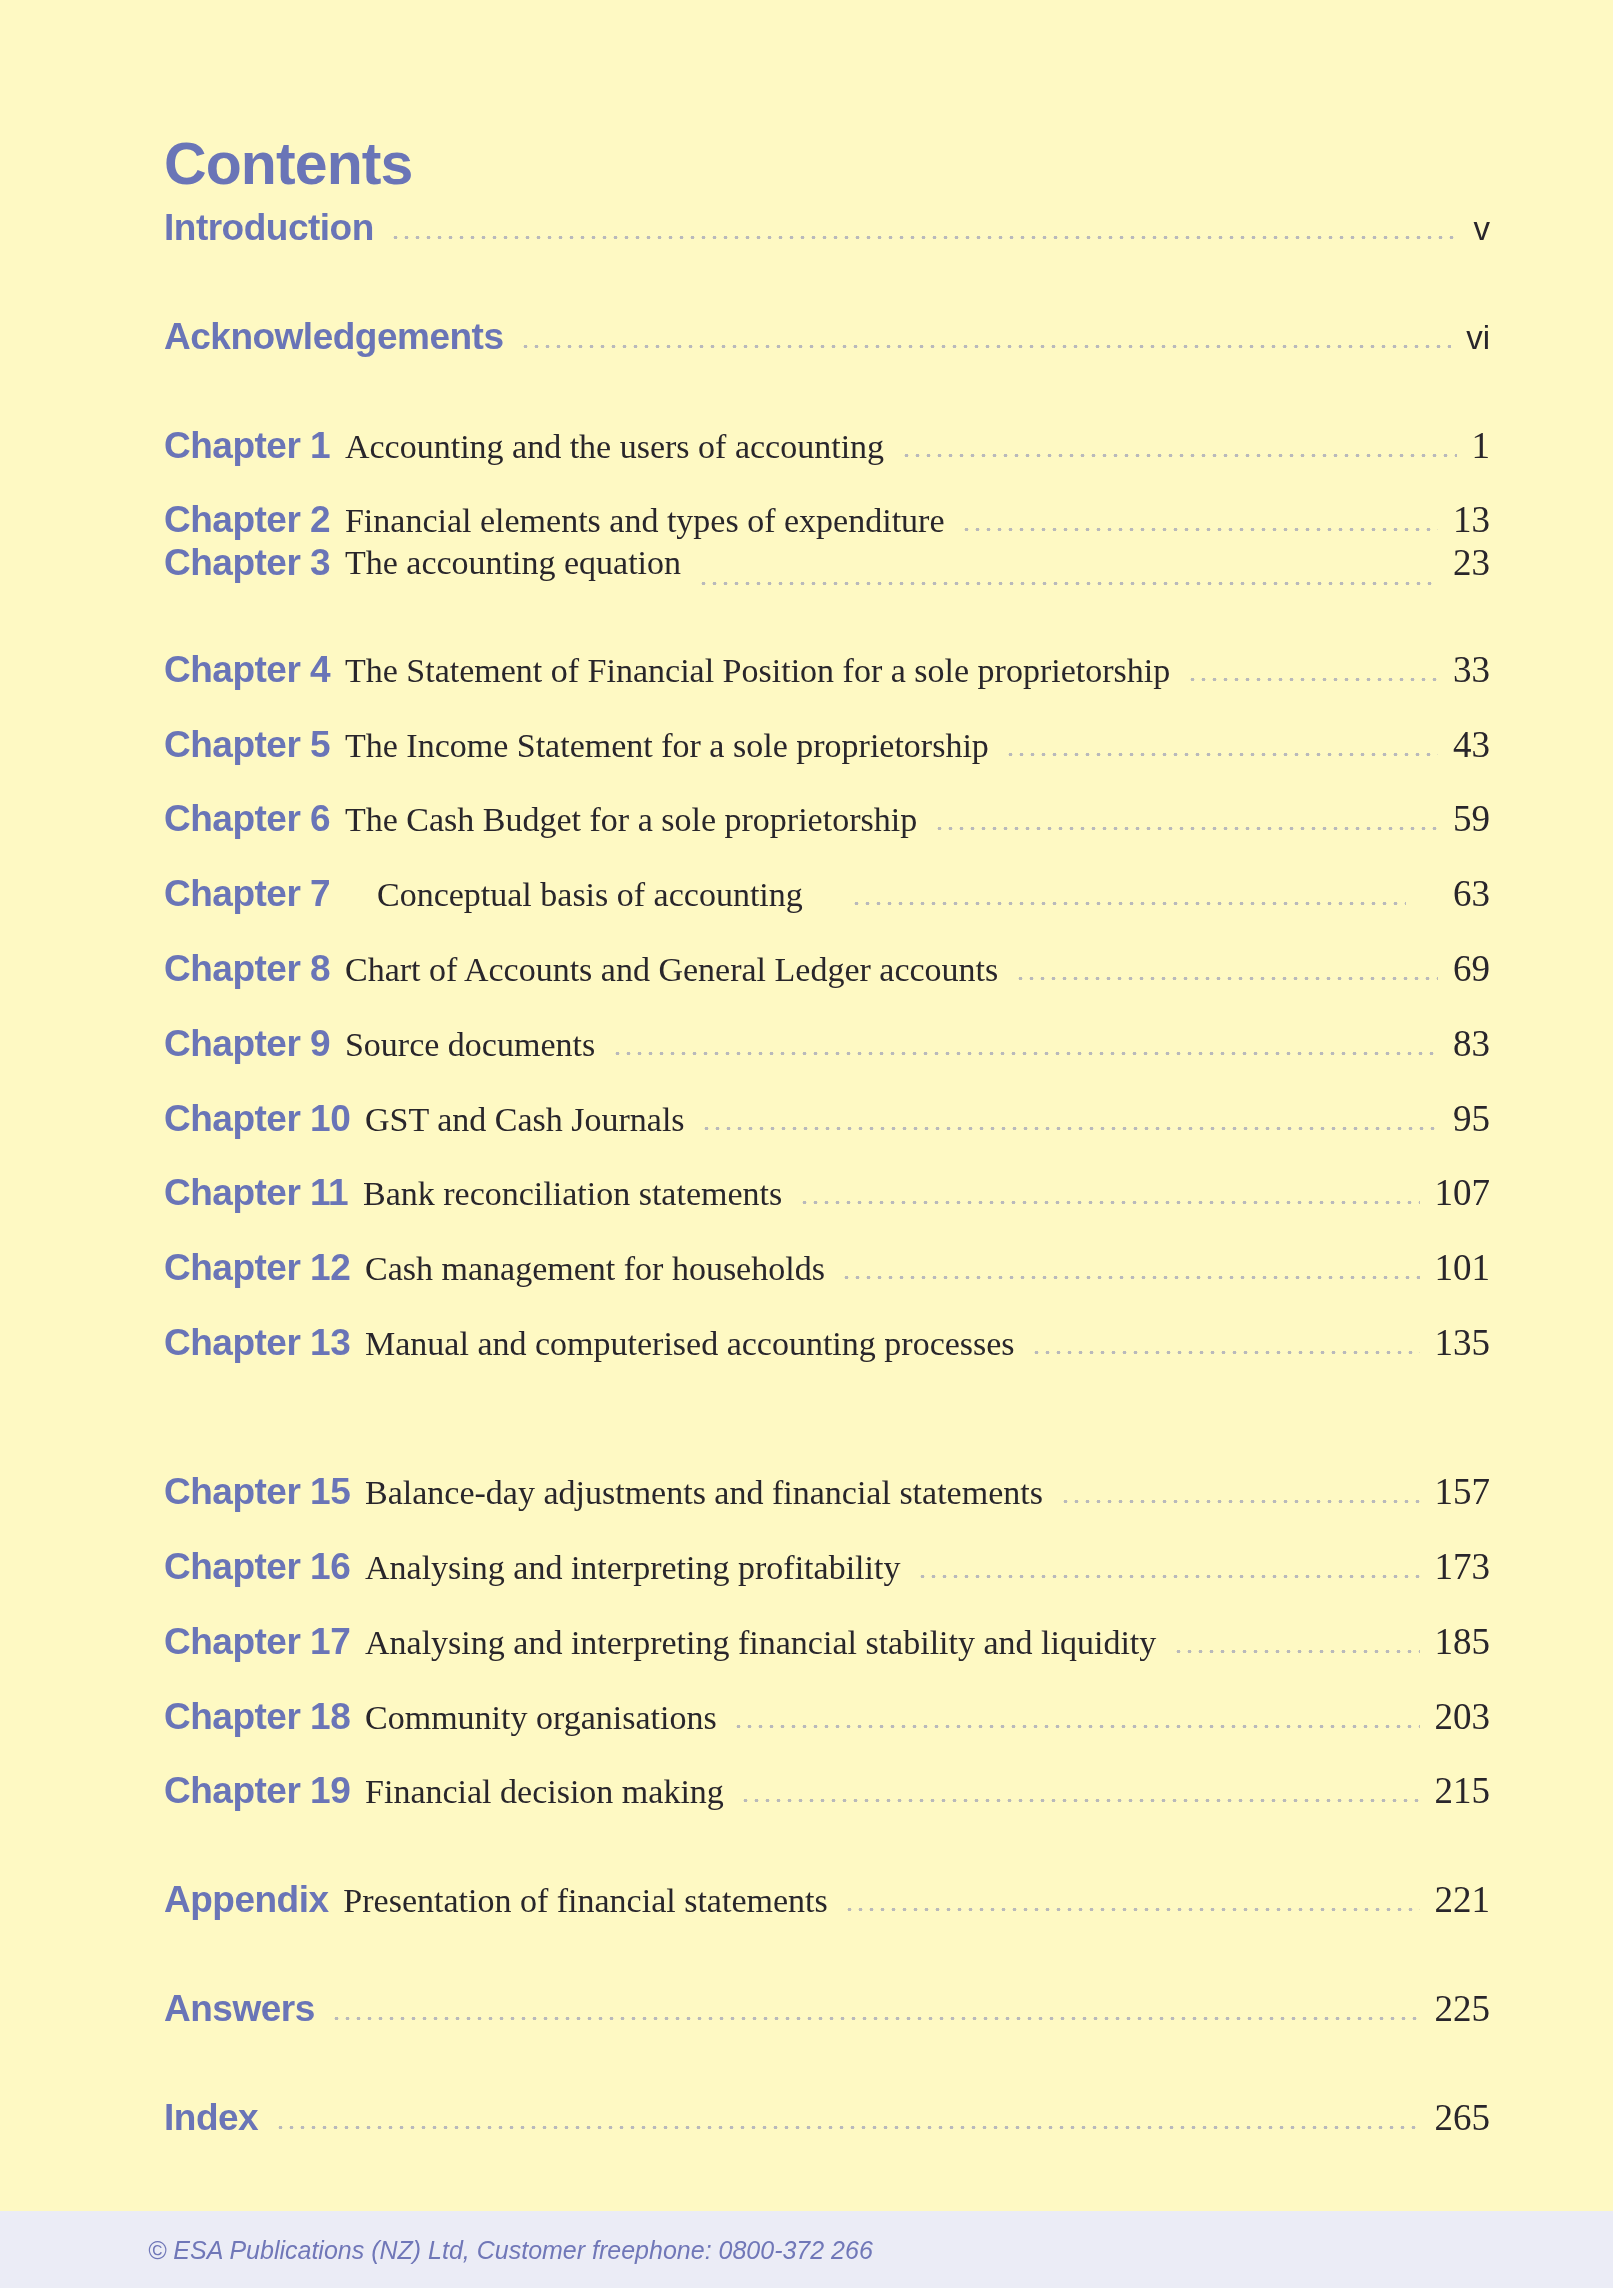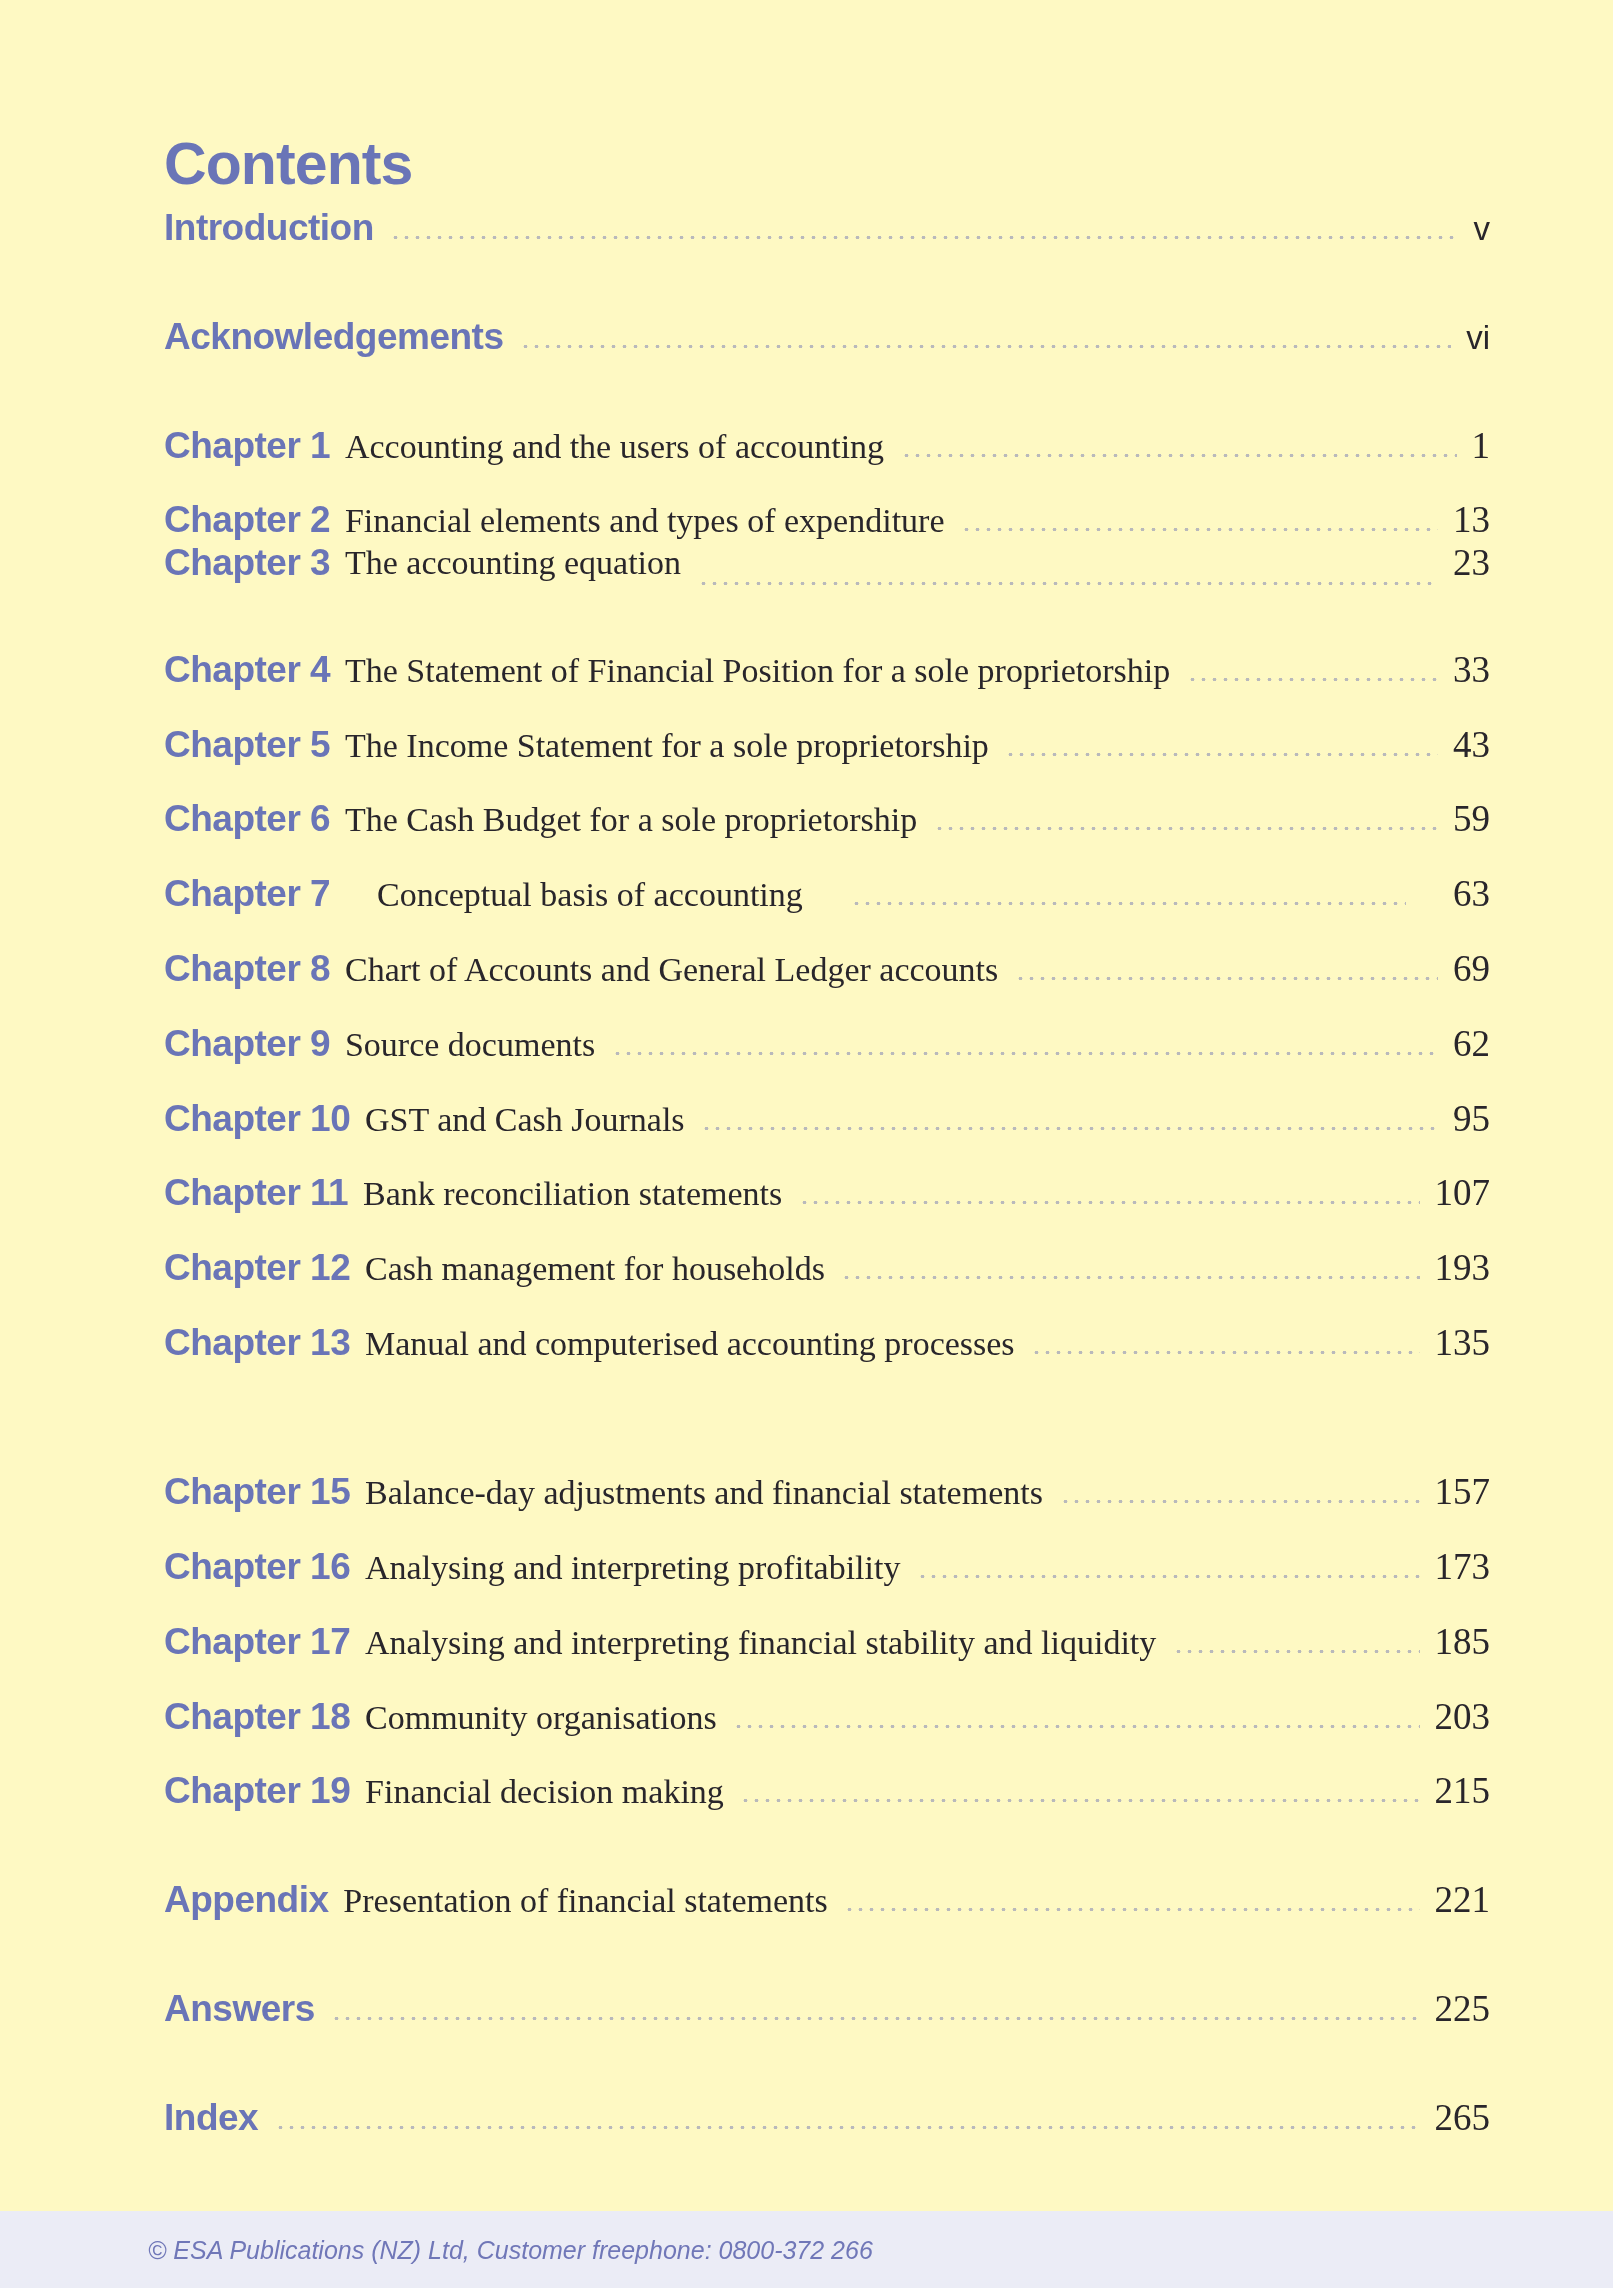--- a/index.html
+++ b/index.html
@@ -163,39 +163,39 @@
       <div class="toc-row chapter" style="top: 946px;">
       <span class="toc-label">Chapter 8</span>
       <span class="toc-title">Chart of Accounts and General Ledger accounts</span>
       <span class="toc-leader"></span>
       <span class="toc-page">69</span>
     </div>
       <div class="toc-row chapter" style="top: 1021px;">
       <span class="toc-label">Chapter 9</span>
       <span class="toc-title">Source documents</span>
       <span class="toc-leader"></span>
-      <span class="toc-page">62</span>
+      <span class="toc-page">83</span>
     </div>
       <div class="toc-row chapter" style="top: 1096px;">
       <span class="toc-label">Chapter 10</span>
       <span class="toc-title">GST and Cash Journals</span>
       <span class="toc-leader"></span>
       <span class="toc-page">95</span>
     </div>
       <div class="toc-row chapter" style="top: 1170px;">
       <span class="toc-label">Chapter 11</span>
       <span class="toc-title">Bank reconciliation statements</span>
       <span class="toc-leader"></span>
       <span class="toc-page">107</span>
     </div>
       <div class="toc-row chapter" style="top: 1245px;">
       <span class="toc-label">Chapter 12</span>
       <span class="toc-title">Cash management for households</span>
       <span class="toc-leader"></span>
-      <span class="toc-page">193</span>
+      <span class="toc-page">101</span>
     </div>
       <div class="toc-row chapter" style="top: 1320px;">
       <span class="toc-label">Chapter 13</span>
       <span class="toc-title">Manual and computerised accounting processes</span>
       <span class="toc-leader"></span>
       <span class="toc-page">135</span>
     </div>
       <div class="toc-row chapter" style="top: 1469px;">
       <span class="toc-label">Chapter 15</span>
       <span class="toc-title">Balance-day adjustments and financial statements</span>

